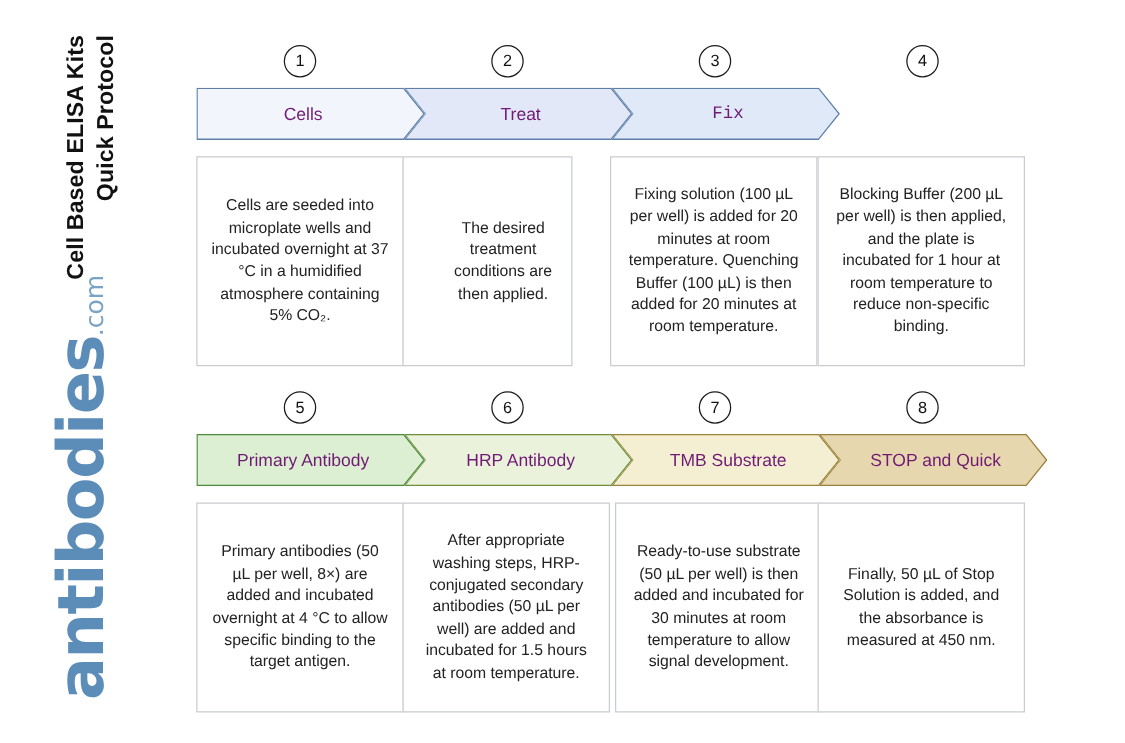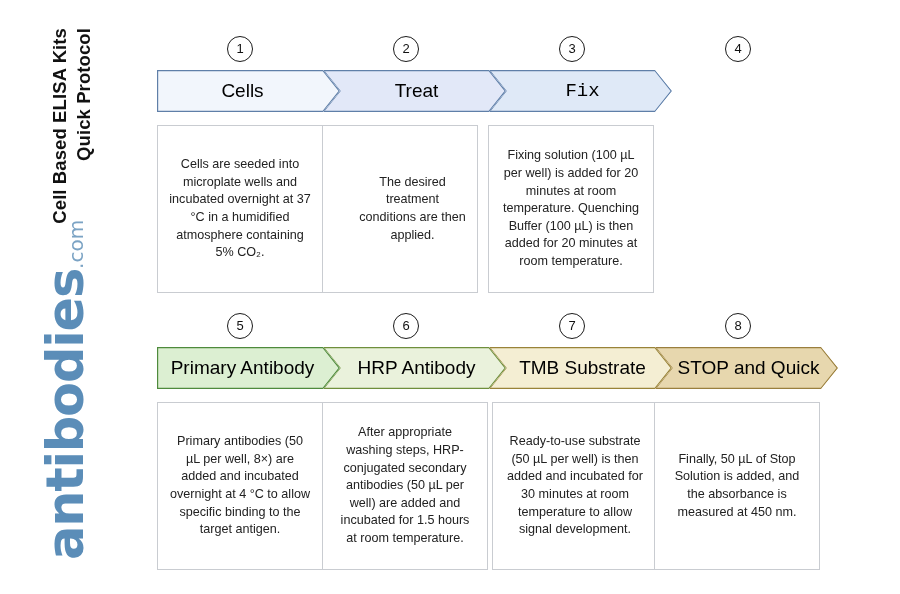--- a/index.html
+++ b/index.html
@@ -108,22 +108,22 @@
     height: 42px;
   }
   .chev {
     position: absolute;
     top: 0;
     height: 42px;
     box-sizing: border-box;
     display: flex;
     align-items: center;
     justify-content: center;
-    font-size: 19px;
-    color: #000000;
+    font-size: 14px;
+    color: #701a75;
     text-align: center;
   }
   .chev .chev-label { position: relative; z-index: 2; }
   .chev.first {
     clip-path: polygon(0 0, calc(100% - 17px) 0, 100% 50%, calc(100% - 17px) 100%, 0 100%);
   }
   .chev.mid {
     clip-path: polygon(0 0, calc(100% - 17px) 0, 100% 50%, calc(100% - 17px) 100%, 0 100%, 17px 50%);
   }
 
@@ -200,25 +200,28 @@
         <svg class="chev-border" width="183" height="42" viewBox="0 0 183 42">
           <polygon points="0.6,0.6 166,0.6 182.4,21 166,41.4 0.6,41.4 17,21" fill="none" stroke="#5f7fa8" stroke-width="1.2"></polygon>
         </svg>
         <span class="chev-label" style="transform: translateX(2px);">Fix</span>
       </div>
     </div>
   <div class="desc-strip">
       <div class="desc-cell" style="left: 0px; width: 166px; margin-left: 0px;">
         <p>Cells are seeded into microplate wells and incubated overnight at 37 °C in a humidified atmosphere containing 5% CO₂.</p>
       </div>
-      <div class="desc-cell" style="left: 166px; width: 156px; margin-left: -1px; padding-left: 36px;">
+      <div class="desc-cell" style="left: 166px; width: 136px; margin-left: -1px; padding-left: 36px;">
         <p>The desired treatment conditions are then applied.</p>
       </div>
       <div class="desc-cell" style="left: 332px; width: 166px; margin-left: -1px;">
         <p>Fixing solution (100 µL per well) is added for 20 minutes at room temperature. Quenching Buffer (100 µL) is then added for 20 minutes at room temperature.</p>
+      </div>
+      <div class="desc-cell" style="left: 498px; width: 166px; margin-left: -1px;">
+        <p>Blocking Buffer (200 µL per well) is then applied, and the plate is incubated for 1 hour at room temperature to reduce non-specific binding.</p>
       </div>
     </div>
 </div>
 
 <div class="flow-row" id="flow-row-2">
   <div class="badge-strip">
       <div class="step-badge" style="left: 70px;">5</div>
       <div class="step-badge" style="left: 236px;">6</div>
       <div class="step-badge" style="left: 402px;">7</div>
       <div class="step-badge" style="left: 568px;">8</div>

